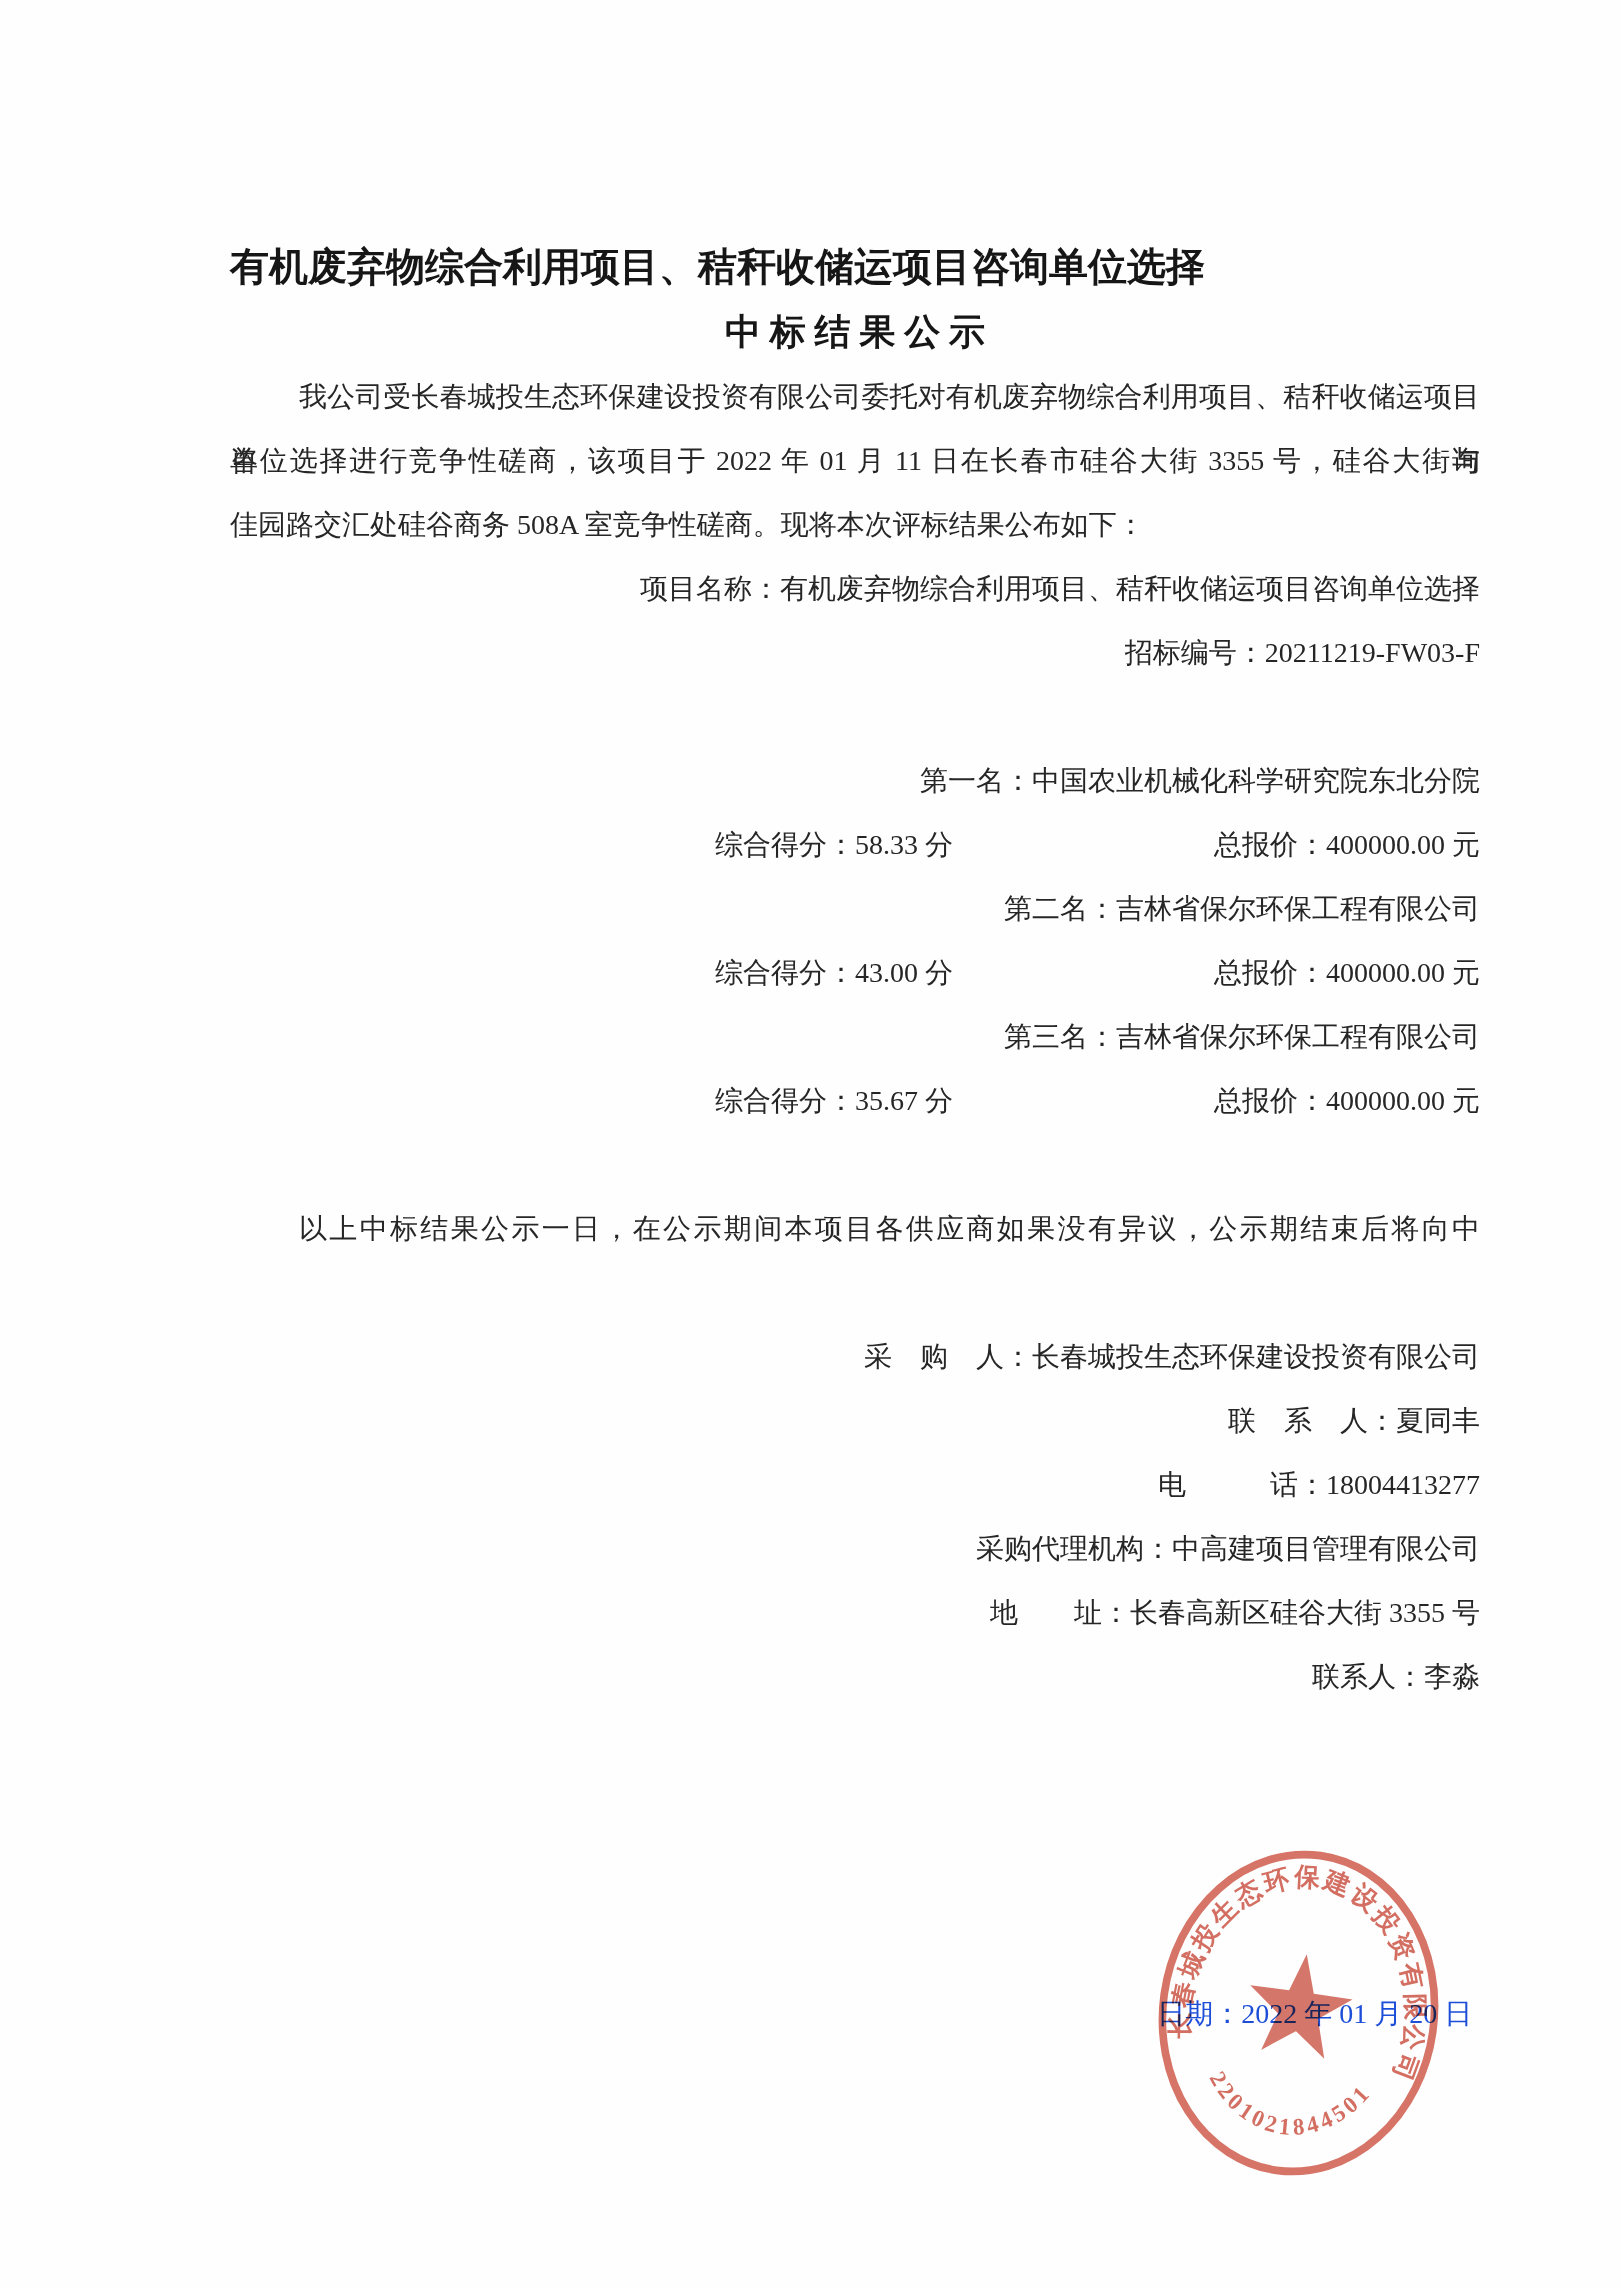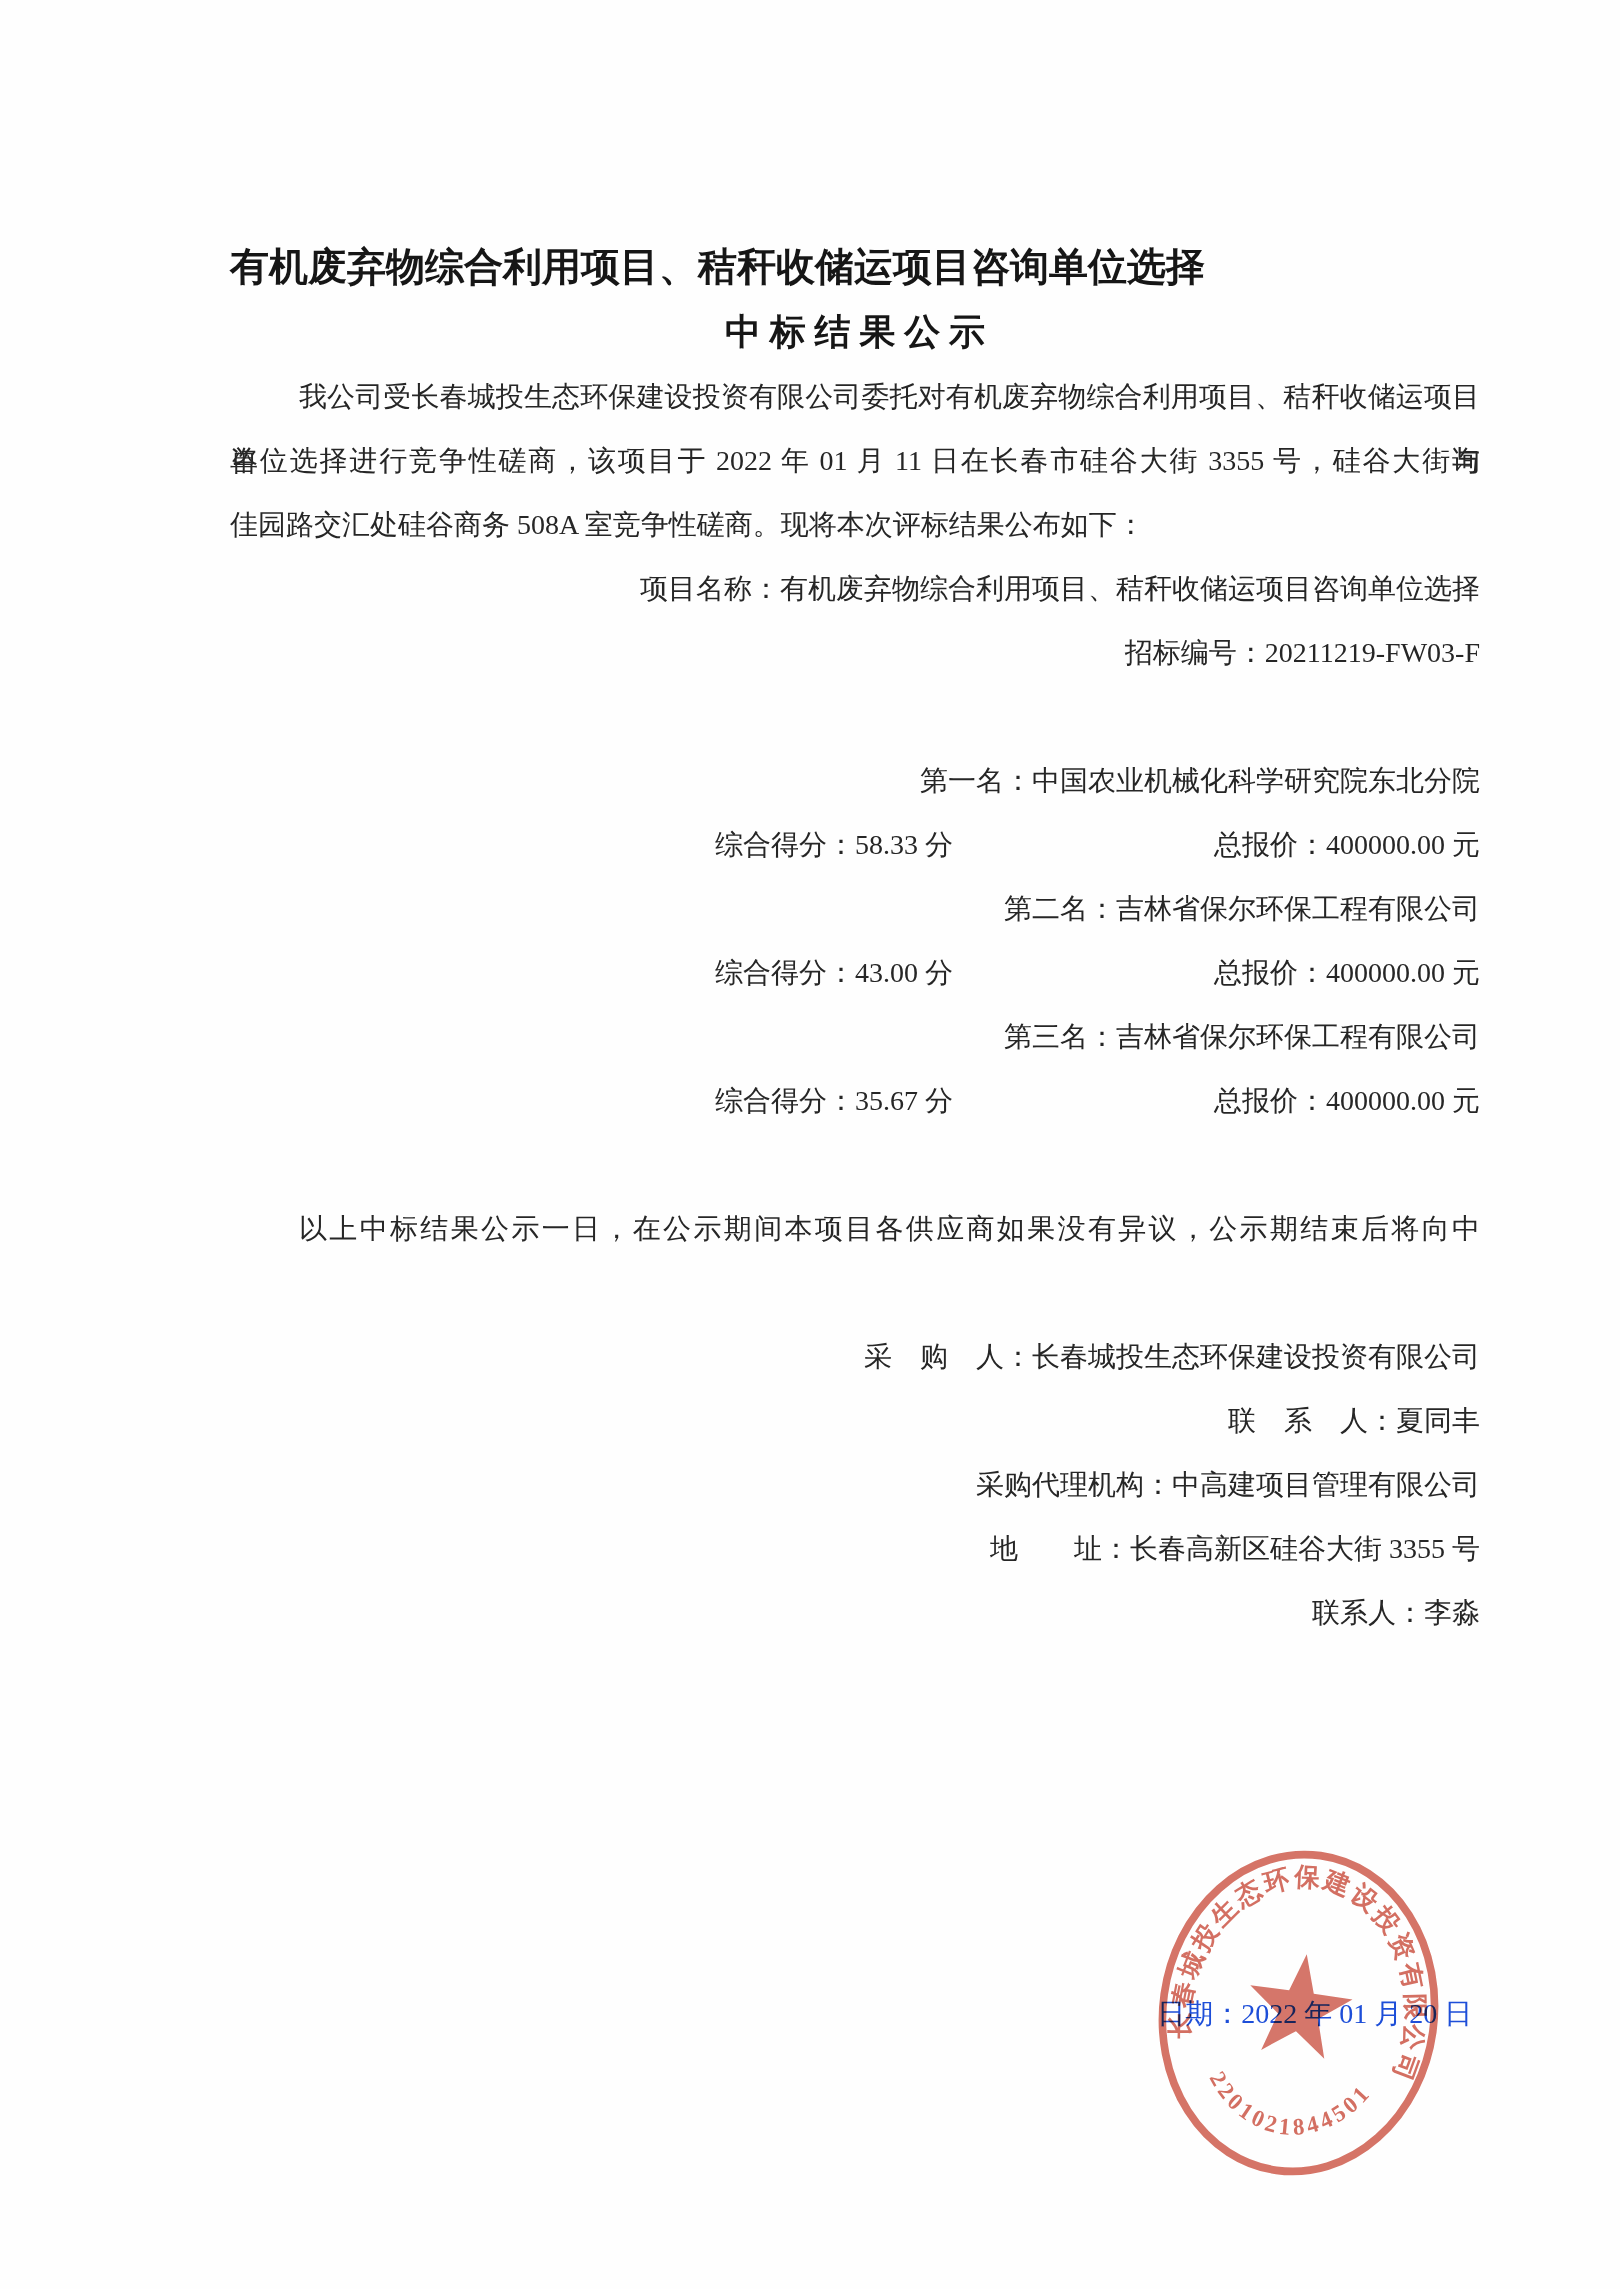--- a/index.html
+++ b/index.html
@@ -89,20 +89,21 @@
     </div>
 
     <div class="line blank"></div>
 
     <div class="line j indent">以上中标结果公示一日，在公示期间本项目各供应商如果没有异议，公示期结束后将向中</div>
 
     <div class="line blank"></div>
 
     <div class="line lbl">采　购　人：长春城投生态环保建设投资有限公司</div>
     <div class="line lbl">联　系　人：夏同丰</div>
+    <div class="line lbl">电　　　话：18004413277</div>
     <div class="line lbl">采购代理机构：中高建项目管理有限公司</div>
     <div class="line lbl">地　　址：长春高新区硅谷大街 3355 号</div>
     <div class="line lbl">联系人：李淼</div>
   </div>
 
   <div class="date-line">日期：2022 年 01 月 20 日</div>
 
   <div class="stamp">
     <svg viewBox="0 0 400 440" preserveAspectRatio="none">
       <defs>

